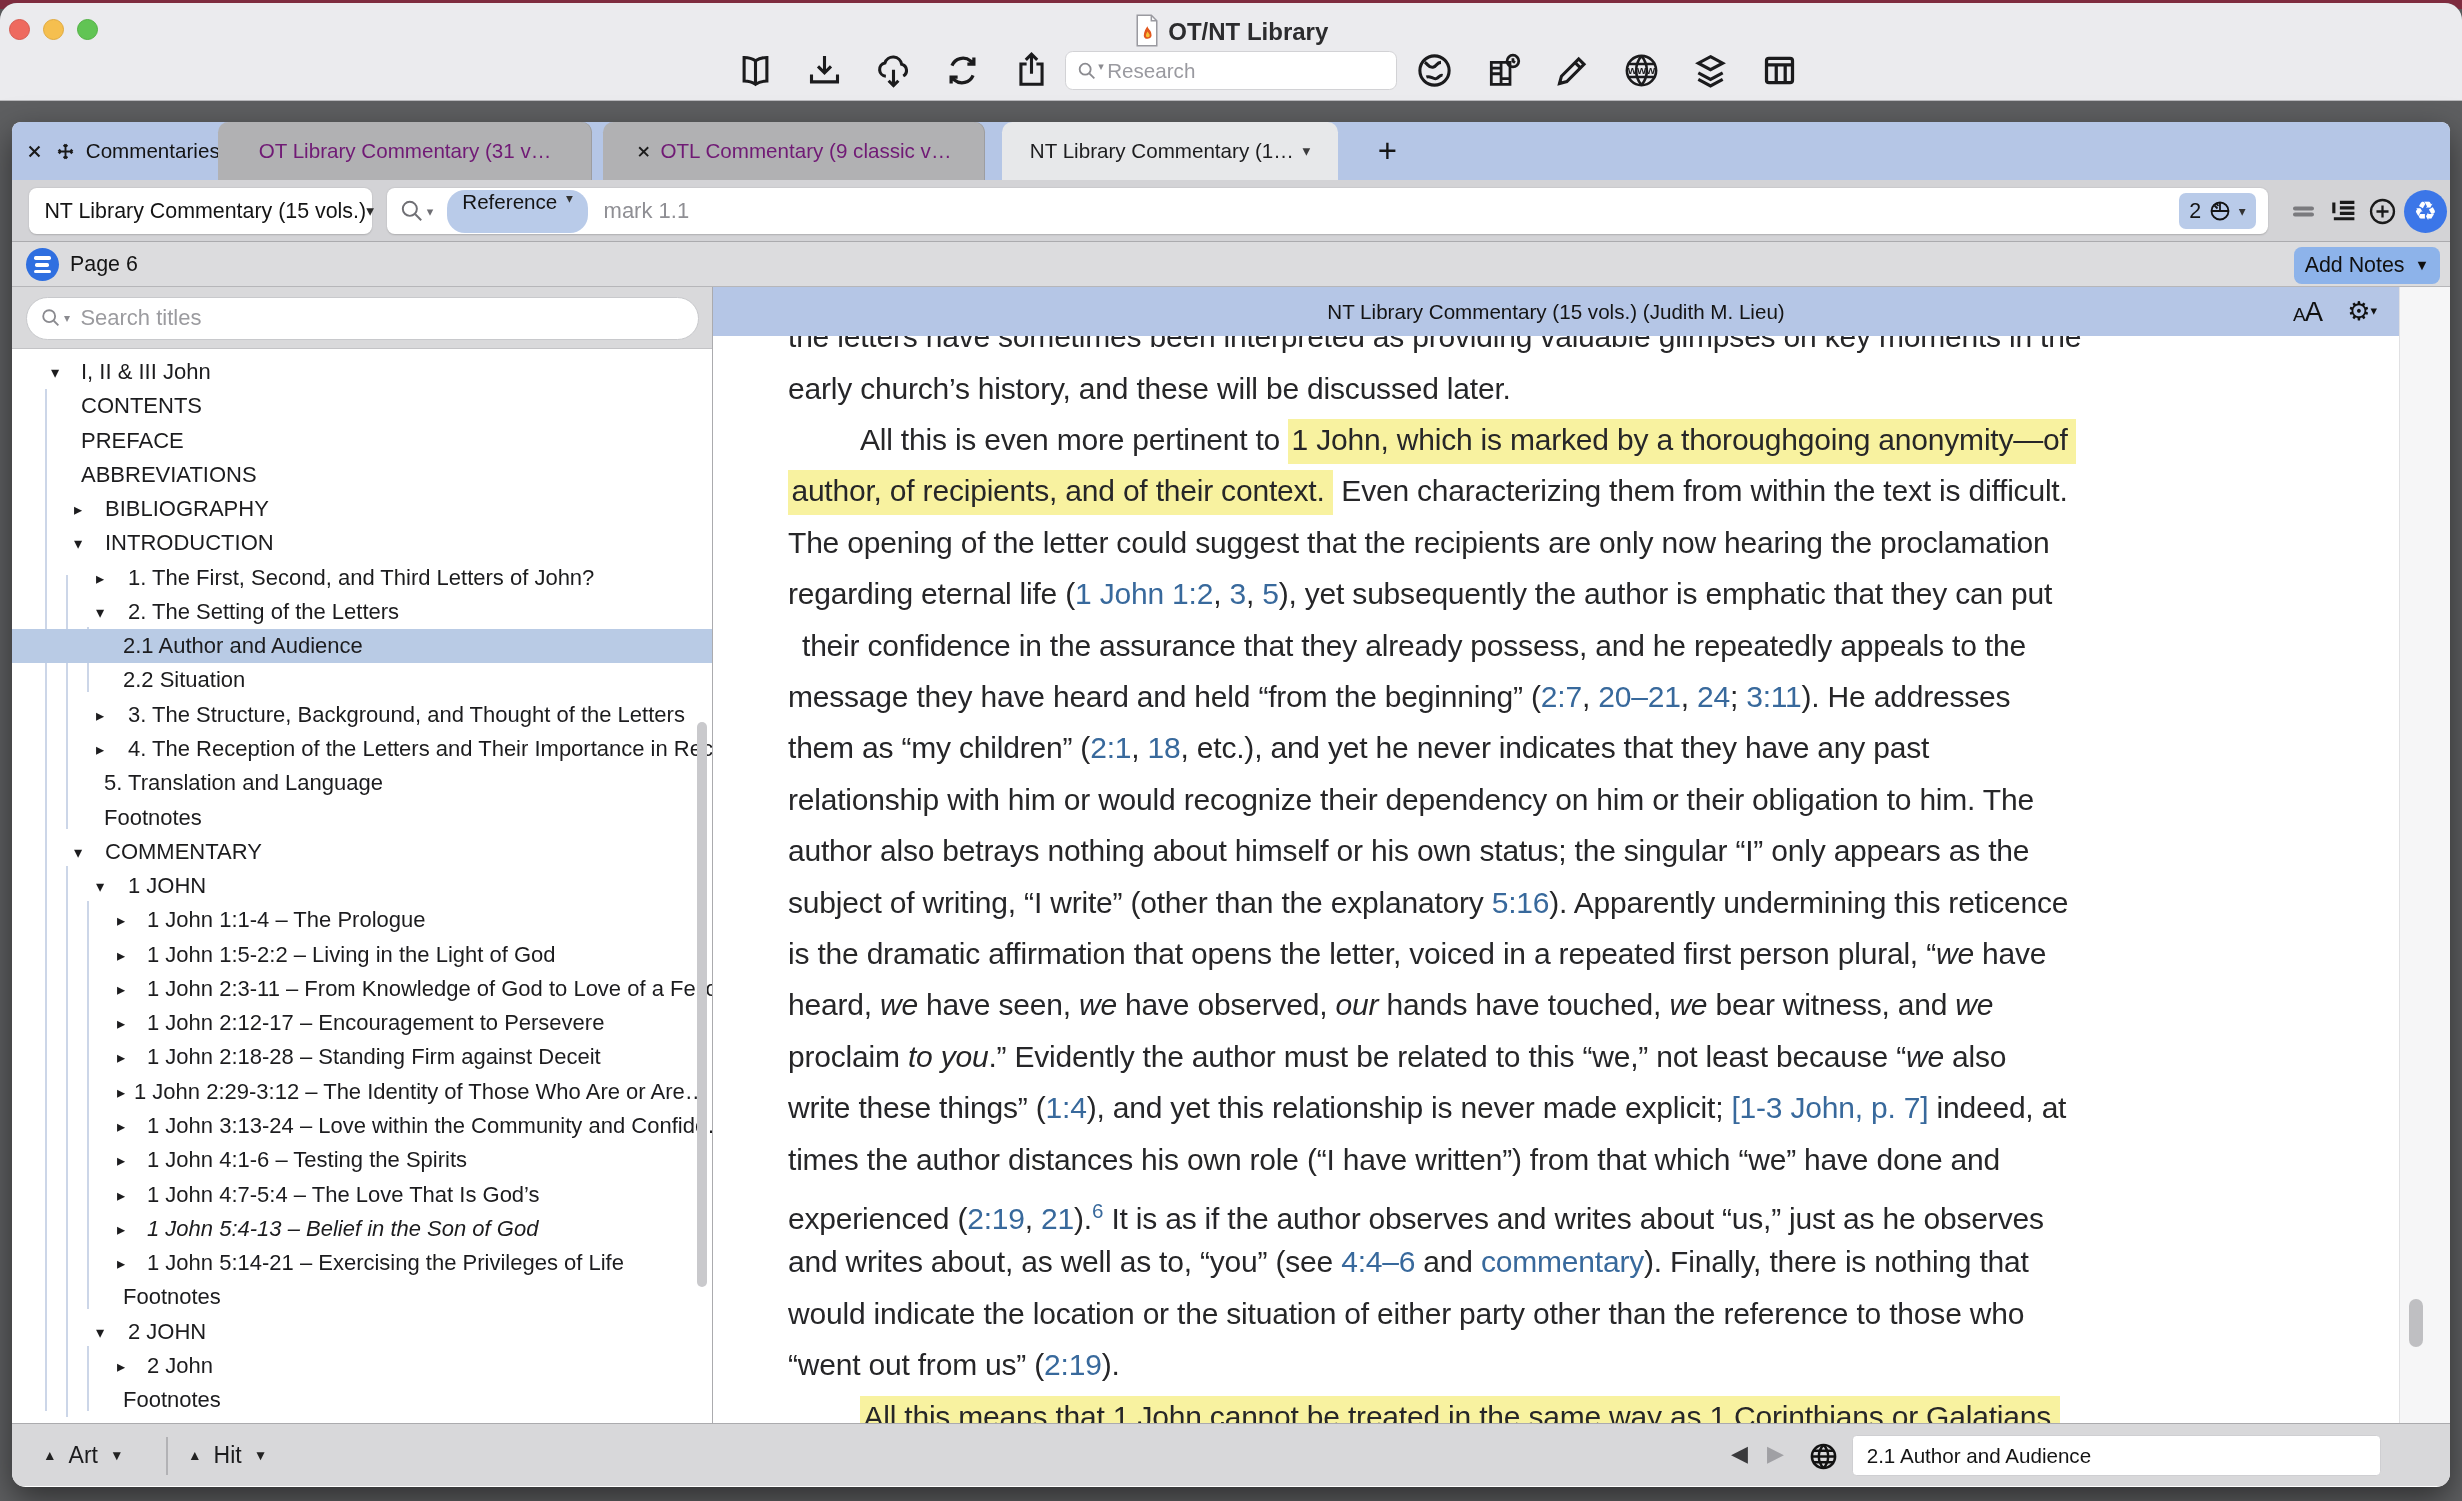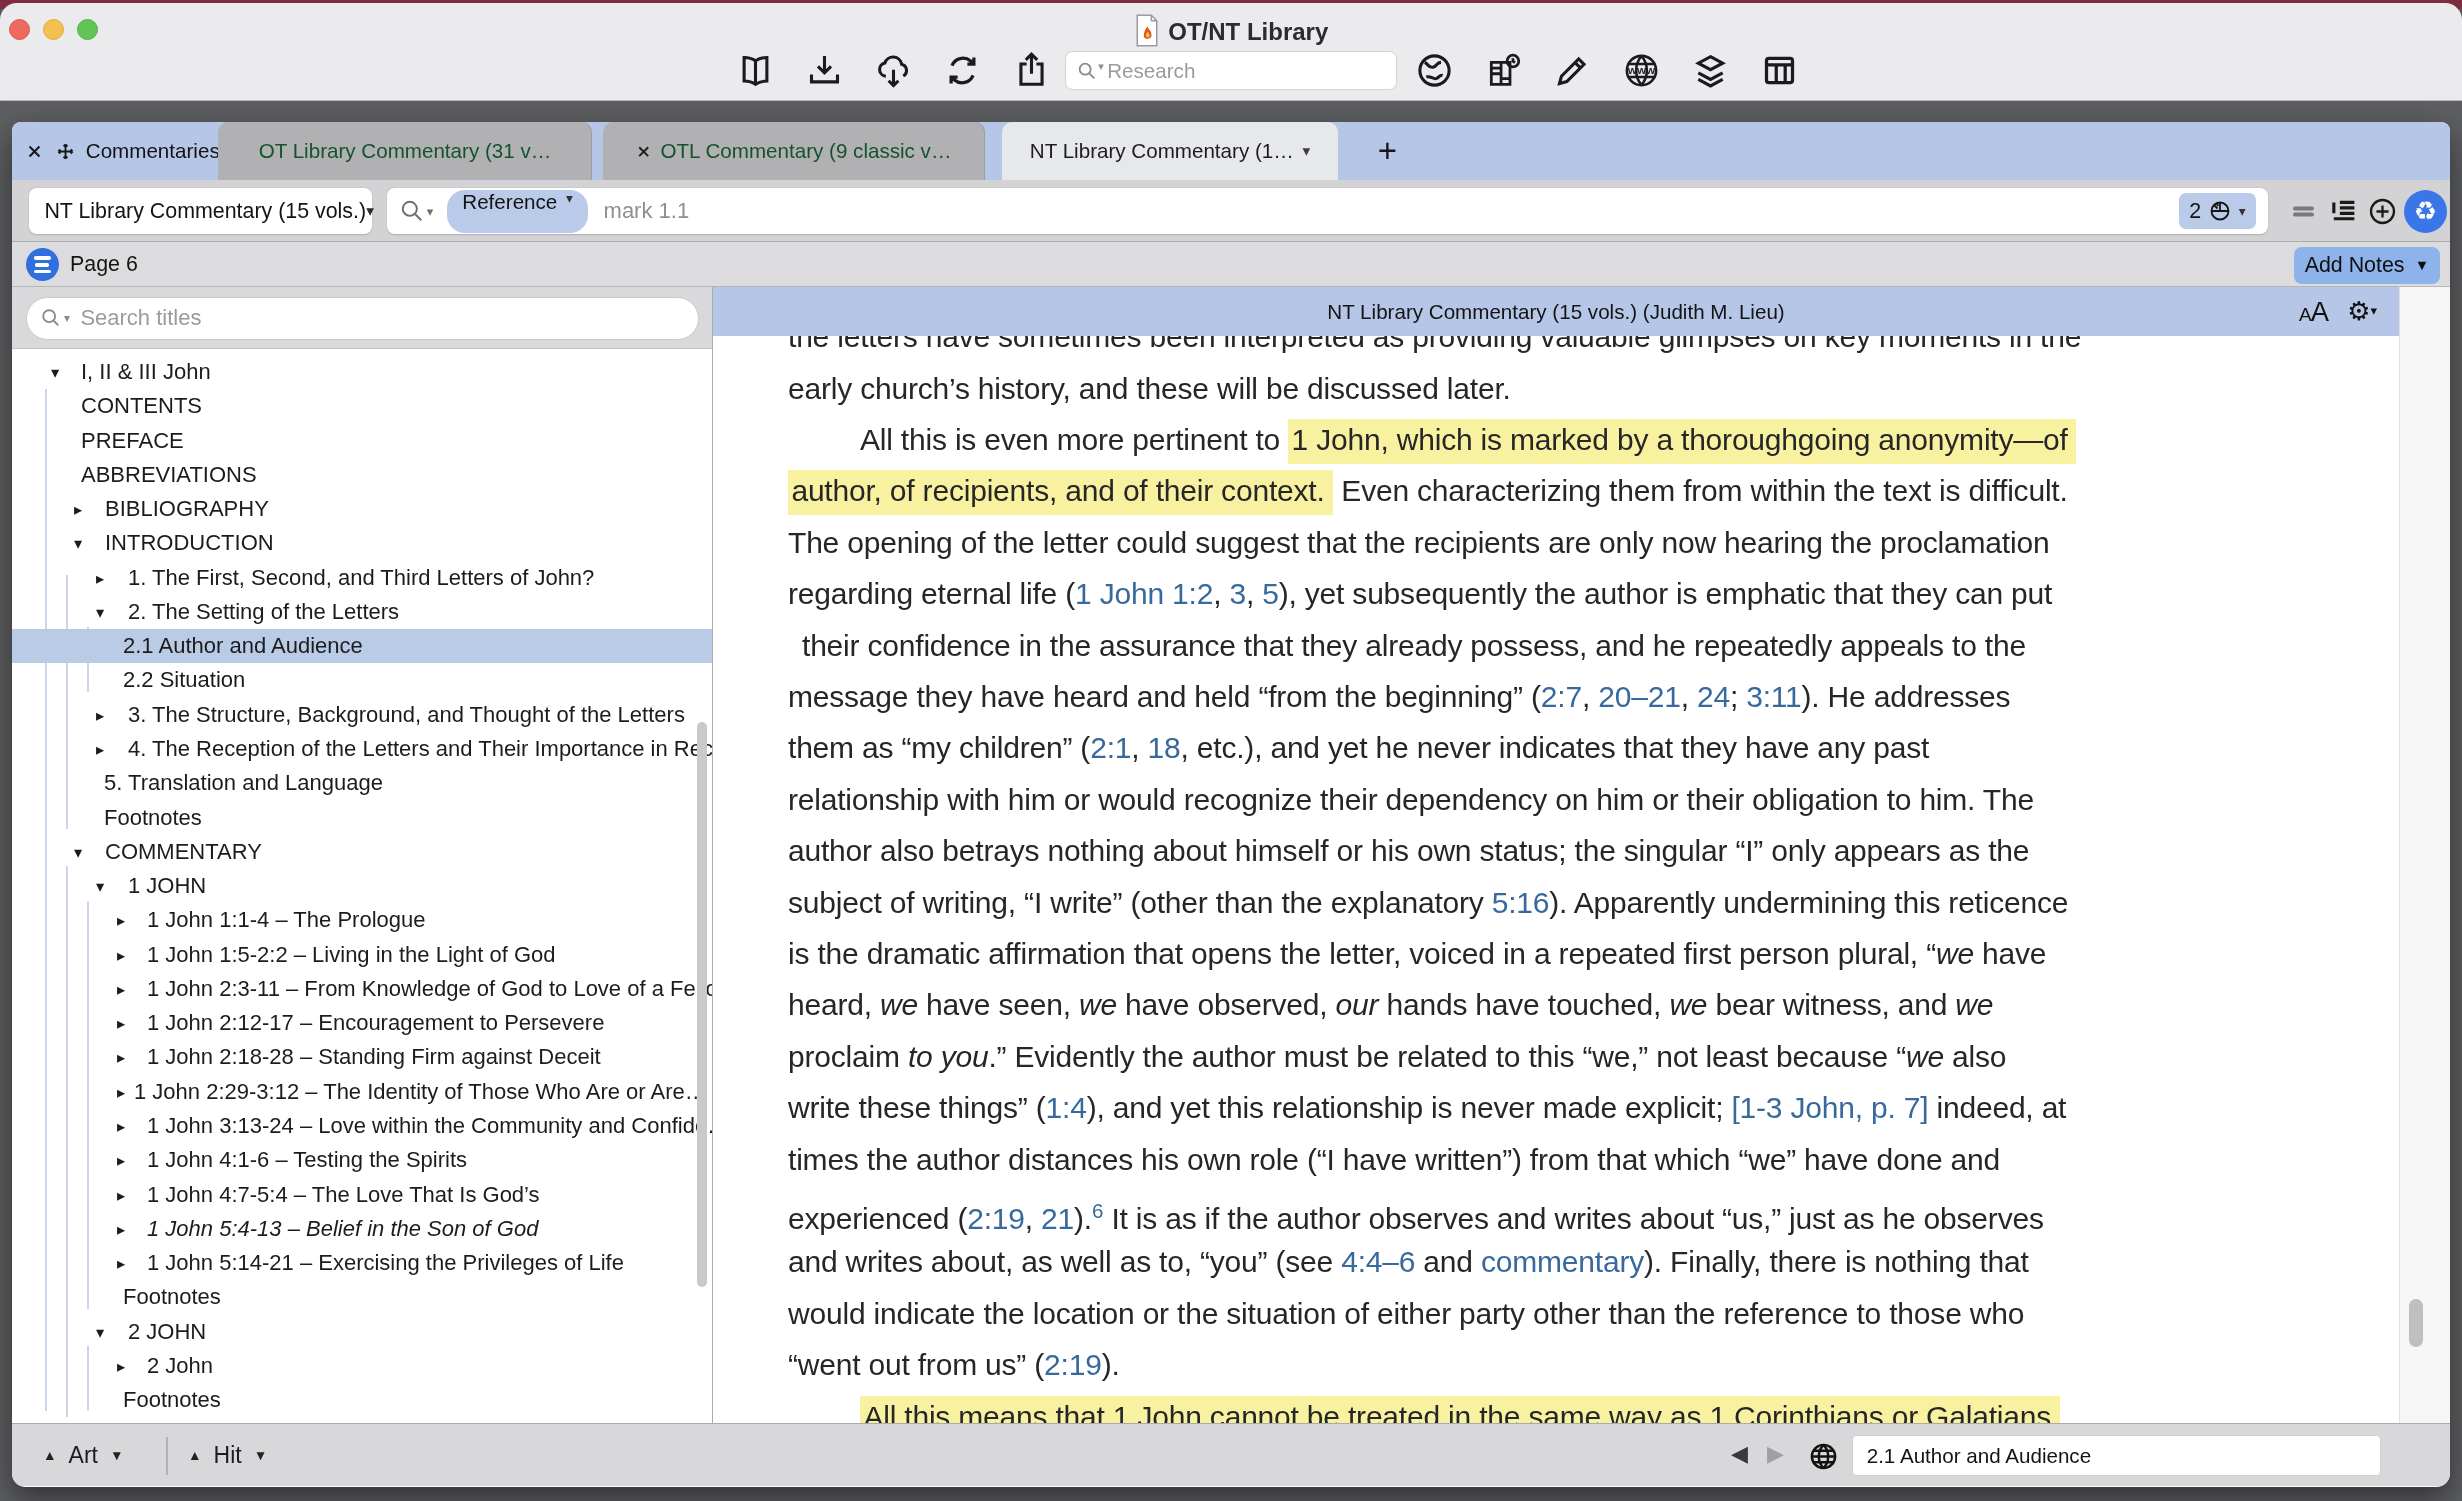--- a/index.html
+++ b/index.html
@@ -33,21 +33,21 @@
 
   
   .tabbar { position:relative; width:100%; height:58px; background:#b5c6e6; }
   .pane-zone { position:absolute; left:0; top:0; height:58px; display:flex; align-items:center; }
   .pane-close { margin-left:10.3px; width:24px; height:24px; color:#1a1a1a; display:flex; align-items:center; justify-content:center; }
   .pane-close svg { width:17px; height:17px; }
   .pane-move { margin-left:6.9px; width:24px; height:24px; color:#1a1a1a; display:flex; align-items:center; justify-content:center; }
   .pane-move svg { width:19px; height:19px; }
   .pane-label { margin-left:8.6px; font-size:20.6px; color:#141414; }
   .tab { position:absolute; top:0; height:58px; border-radius:10.3px 10.3px 0 0; display:flex; align-items:center; justify-content:center; gap:8.6px; font-size:20.6px; }
-  .tab.inactive { background:#b1b1b3; color:#14532d; box-shadow:inset -0.9px 0 0 #9c9c9e; }
+  .tab.inactive { background:#b1b1b3; color:#701a75; box-shadow:inset -0.9px 0 0 #9c9c9e; }
   .tab.active { background:#e7e8ea; color:#1d1d1f; }
   .tab .tab-close { font-size:19px; color:#1c1c1c; display:flex; }
   .tab .tab-close svg { width:15.4px; height:15.4px; }
   .tab .caret { font-size:15.4px; color:#3c3c3e; }
   .add-tab { position:absolute; top:0; left:1350px; width:51px; height:58px; display:flex; align-items:center; justify-content:center; font-size:33px; color:#151515; }
 
   
   .searchrow { position:relative; width:100%; height:62px; background:#d3d3d6; border-bottom:0.9px solid #ababae; }
   .module-select { position:absolute; left:17px; top:7.7px; width:343px; height:46px; background:#fff; border-radius:7.7px; box-shadow:0 0.9px 1.7px rgba(0,0,0,.18); display:flex; align-items:center; padding:0 15.4px; }
   .module-select .lbl { font-size:21.4px; color:#141414; flex:1; white-space:nowrap; }
@@ -91,21 +91,21 @@
   .trow.selected { background:#b9cbe5; }
   .trow .arr { position:absolute; font-size:16.3px; color:#1c1c1e; }
   .trow .lab { position:absolute; }
   .guide { position:absolute; width:1.7px; background:#ccd6e8; }
   .sb-scroll { position:absolute; right:5.1px; width:10.3px; border-radius:5.1px; background:#c9c9cc; }
 
   
   .content { position:relative; flex:1; height:100%; background:#fff; }
   .c-header { position:absolute; top:0; left:0; width:1686px; height:49px; background:#b5c6e6; display:flex; align-items:center; }
   .c-title { position:absolute; left:0; width:100%; text-align:center; font-size:20.6px; color:#141414; }
-  .c-tools { position:absolute; right:22px; display:flex; align-items:center; gap:19px; }
+  .c-tools { position:absolute; right:22px; display:flex; align-items:center; gap:25px; }
   .fontsize { font-size:19px; color:#111; letter-spacing:-0.9px; }
   .fontsize .big { font-size:27.4px; }
   .gear { font-size:26px; color:#111; }
   .gear .caret { font-size:13px; vertical-align:5.1px; }
   .c-text { position:absolute; top:49px; left:0; width:1686px; height:1087px; overflow:hidden; }
   .tline { position:absolute; white-space:nowrap; font-size:30px; line-height:51px; color:#262628; letter-spacing:-0.2px; }
   .tline .hl { background:#f8f2a0; padding:4.3px 8.6px 7.7px 3.4px; }
   .tline .lnk { color:#38699c; text-decoration-thickness:1.7px; text-underline-offset:5.1px; }
   .tline .blnk { color:#38699c; }
   .tline .it { font-style:italic; }

